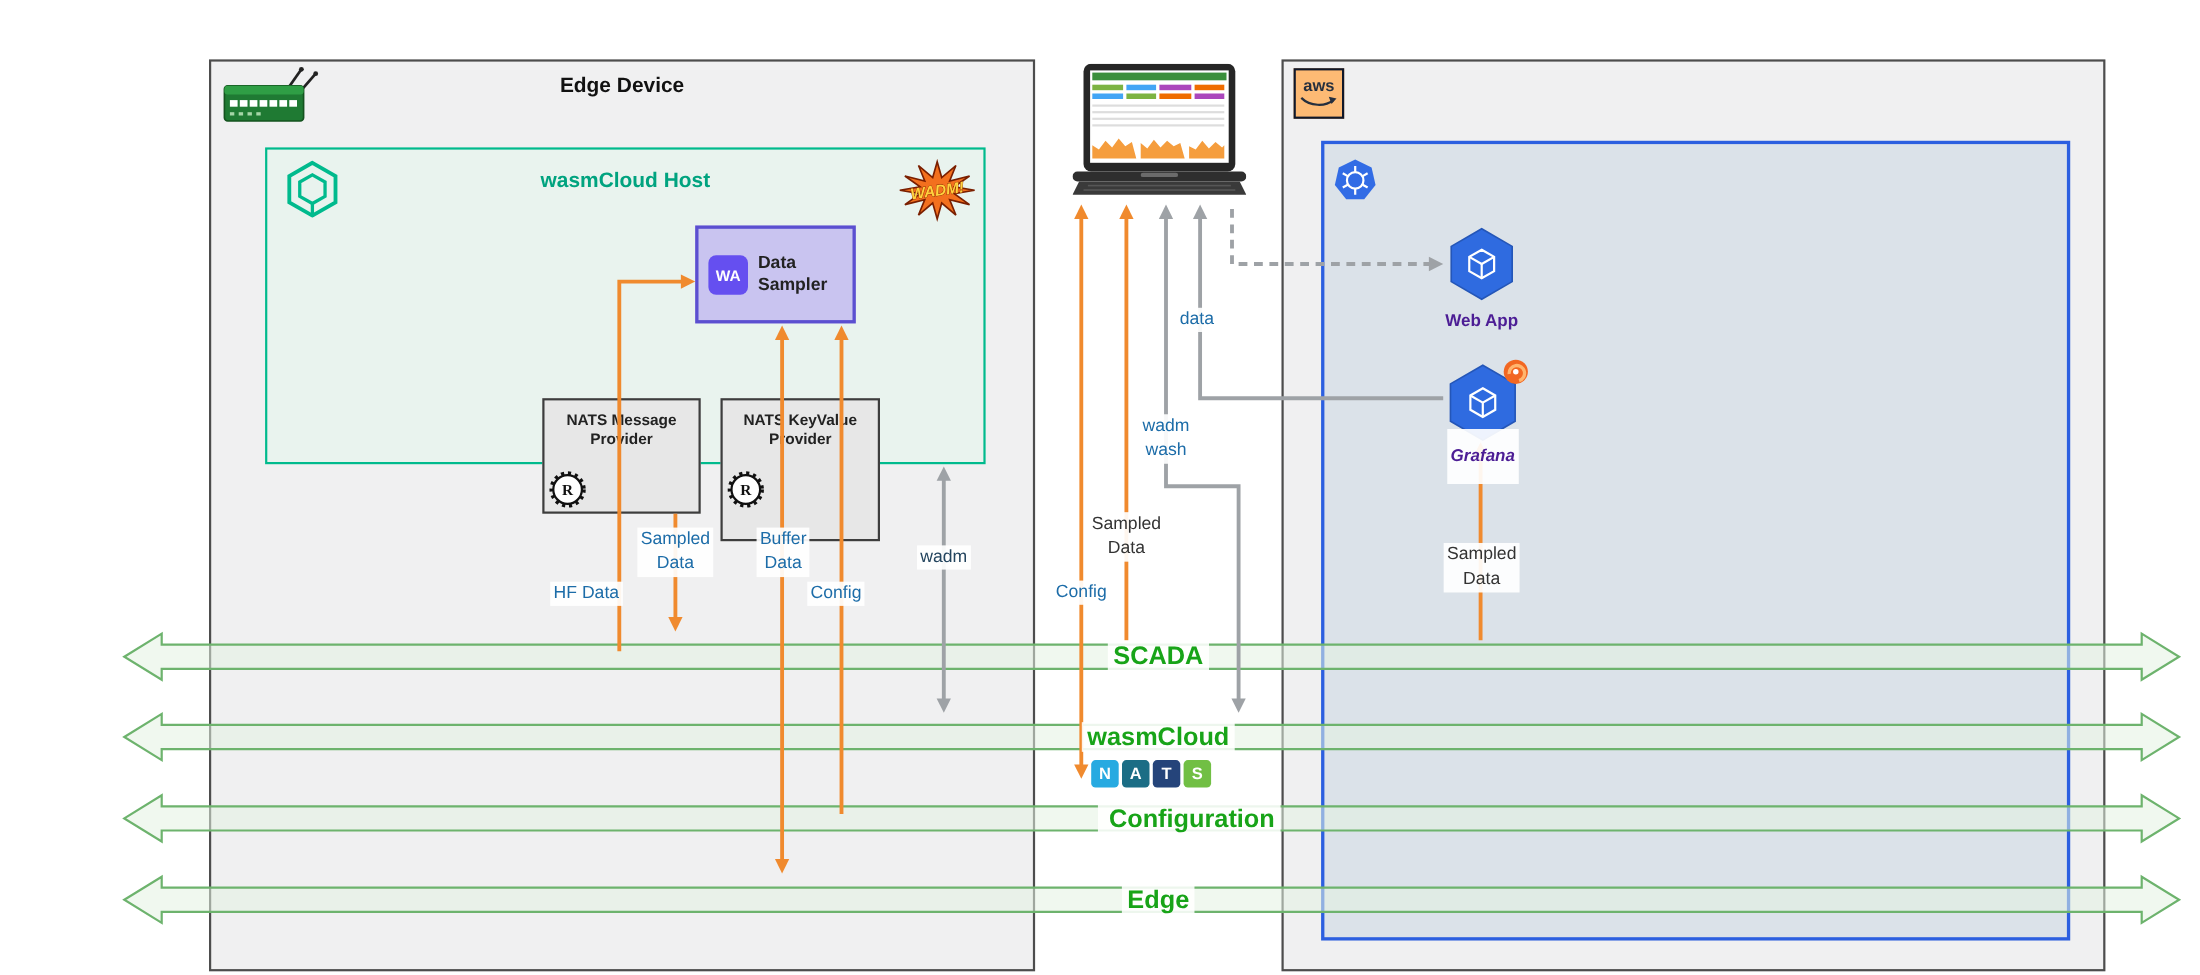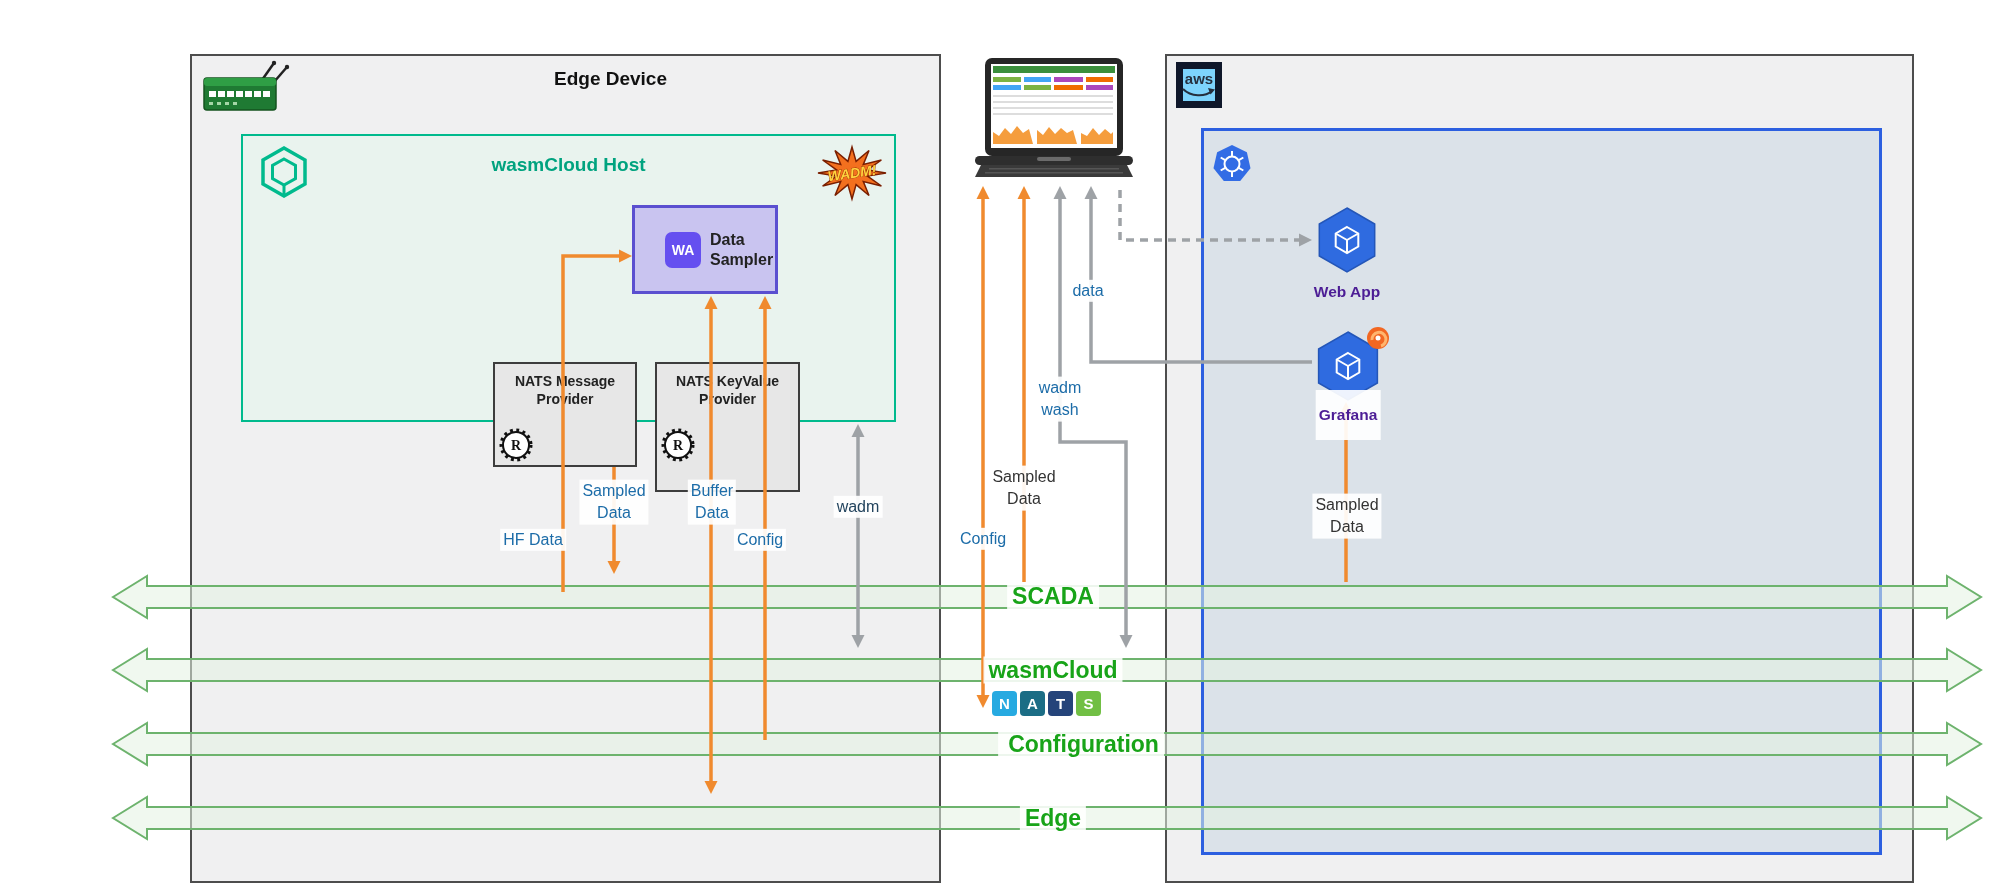--- a/index.html
+++ b/index.html
@@ -6,37 +6,37 @@
   .canvas{position:relative;width:2000px;height:886px;background:#ffffff;overflow:hidden;
           font-family:"Liberation Sans",sans-serif;}
   .abs{position:absolute;}
   .big-box{position:absolute;background:#f0f0f1;border:2px solid #4d4d4d;box-sizing:border-box;}
   .box-title{position:absolute;text-align:center;font-weight:bold;font-size:19px;color:#111;}
   .host-box{position:absolute;background:#e9f3ee;border:2px solid #00ba8d;box-sizing:border-box;}
   .host-title{position:absolute;text-align:center;font-weight:bold;font-size:19px;color:#00a37f;}
   .sampler-box{position:absolute;background:#c9c4f0;border:3px solid #5b4fd0;box-sizing:border-box;
                display:flex;align-items:center;gap:9px;padding-left:9px;}
   .wa-icon{width:36px;height:36px;border-radius:7px;background:#654ff0;color:#fff;font-weight:bold;
-           font-size:14px;display:flex;align-items:center;justify-content:center;flex:0 0 auto;margin-left:21px;}
+           font-size:14px;display:flex;align-items:center;justify-content:center;flex:0 0 auto;}
   .sampler-text{font-weight:bold;font-size:16px;color:#222;line-height:1.25;}
   .prov-box{position:absolute;background:#e7e7e7;border:2px solid #3d3d3d;box-sizing:border-box;text-align:center;}
   .prov-title{margin-top:9px;font-weight:bold;font-size:14px;color:#222;line-height:1.25;}
   .inner-box{position:absolute;background:#dbe2e9;border:3px solid #2c5fe0;box-sizing:border-box;}
   .flow-label{position:absolute;transform:translate(-50%,-50%);font-size:16px;line-height:1.4;
               background:rgba(255,255,255,0.92);padding:0 3px;white-space:nowrap;text-align:center;}
   .blue{color:#1c6ca8;} .dark{color:#333;} .navy{color:#23445e;}
   .lane-label{position:absolute;transform:translate(-50%,-50%);font-weight:bold;font-size:23px;color:#18a418;
               background:rgba(255,255,255,0.88);padding:0 5px;white-space:nowrap;}
   .hex-label{position:absolute;transform:translate(-50%,-50%);font-weight:bold;font-size:15.5px;color:#4c1d95;
              background:rgba(255,255,255,0.0);white-space:nowrap;}
   .nats-logo{position:absolute;display:flex;gap:3px;}
   .nats-tile{width:25px;height:25px;border-radius:4px;color:#fff;font-weight:bold;font-size:15px;
              display:flex;align-items:center;justify-content:center;}
   .nats-n{background:#27aae1;} .nats-a{background:#1b6d85;} .nats-t{background:#25447a;} .nats-s{background:#71bf44;}
-  .aws-box{position:absolute;width:46px;height:46px;border:7px solid #0f172a;background:#7dd3fc;box-sizing:border-box;
+  .aws-box{position:absolute;width:46px;height:46px;border:2px solid #0f172a;background:#fdba74;box-sizing:border-box;
            display:flex;flex-direction:column;align-items:center;justify-content:center;}
   .aws-text{font-weight:bold;font-size:15px;color:#252f3e;line-height:1;}
   svg{display:block;}
 </style>
 </head>
 <body>
 
 <div class="canvas">
 
   <div class="big-box" style="left:190px;top:54px;width:751px;height:829px;"></div>
@@ -130,21 +130,21 @@
         <path d="M1091,198 L1091,362 L1312,362"></path>
         <polygon points="1091,186 1084.5,199 1097.5,199" fill="#9ea2a6" stroke="none"></polygon>
       </g>
       <g>
         <path d="M1120,190 L1120,240 L1300,240" stroke-dasharray="8 6"></path>
         <polygon points="1312,240 1299,233.5 1299,246.5" fill="#9ea2a6" stroke="none"></polygon>
       </g>
     </g>
   </svg>
 
-  <div class="box-title" style="left:190px;top:68px;width:751px;padding-left:45px;">Edge Device</div>
+  <div class="box-title" style="left:190px;top:68px;width:751px;">Edge Device</div>
   <div class="host-title" style="left:241px;top:154px;width:655px;">wasmCloud Host</div>
 
   <svg class="abs" style="left:202px;top:60px;" width="92" height="58" viewBox="0 0 92 58">
     <line x1="60" y1="20" x2="72" y2="3" stroke="#222" stroke-width="2.5"></line>
       <circle cx="72" cy="3" r="2.2" fill="#222"></circle>
     <line x1="72" y1="22" x2="85" y2="7" stroke="#222" stroke-width="2.5"></line>
       <circle cx="85" cy="7" r="2.2" fill="#222"></circle>
     <rect x="2" y="18" width="72" height="32" rx="3" fill="#1f7a33" stroke="#14531f" stroke-width="1.5"></rect>
     <rect x="2" y="18" width="72" height="8" rx="3" fill="#2f9e45"></rect>
     <rect x="7" y="31" width="7" height="6" fill="#fff"></rect>
@@ -247,21 +247,21 @@
       <line x1="0" y1="0" x2="0" y2="13"></line>
         <line x1="0" y1="0" x2="11.3" y2="-6.5"></line>
         <line x1="0" y1="0" x2="-11.3" y2="-6.5"></line>
     </g>
     <g>
       <circle cx="68" cy="12" r="11" fill="#f26722"></circle>
       <path d="M62,14 a7,7 0 1 1 9,6" stroke="#ffb56e" stroke-width="3" fill="none"></path>
       <circle cx="68" cy="12" r="2.5" fill="#fff"></circle>
     </g>
   </svg>
-  <div class="hex-label" style="left:1348px;top:415px;background:rgba(255,255,255,0.92);padding:16px 3px;">Grafana</div>
+  <div class="hex-label" style="left:1348px;top:415px;background:rgba(255,255,255,0.92);padding:16px 3px;font-style:italic;">Grafana</div>
 
   <div class="flow-label blue" style="left:614px;top:502px;">
     <div>Sampled</div>
     <div>Data</div>
   </div>
   <div class="flow-label blue" style="left:533px;top:540px;">HF Data</div>
   <div class="flow-label blue" style="left:712px;top:502px;">
     <div>Buffer</div>
     <div>Data</div>
   </div>

